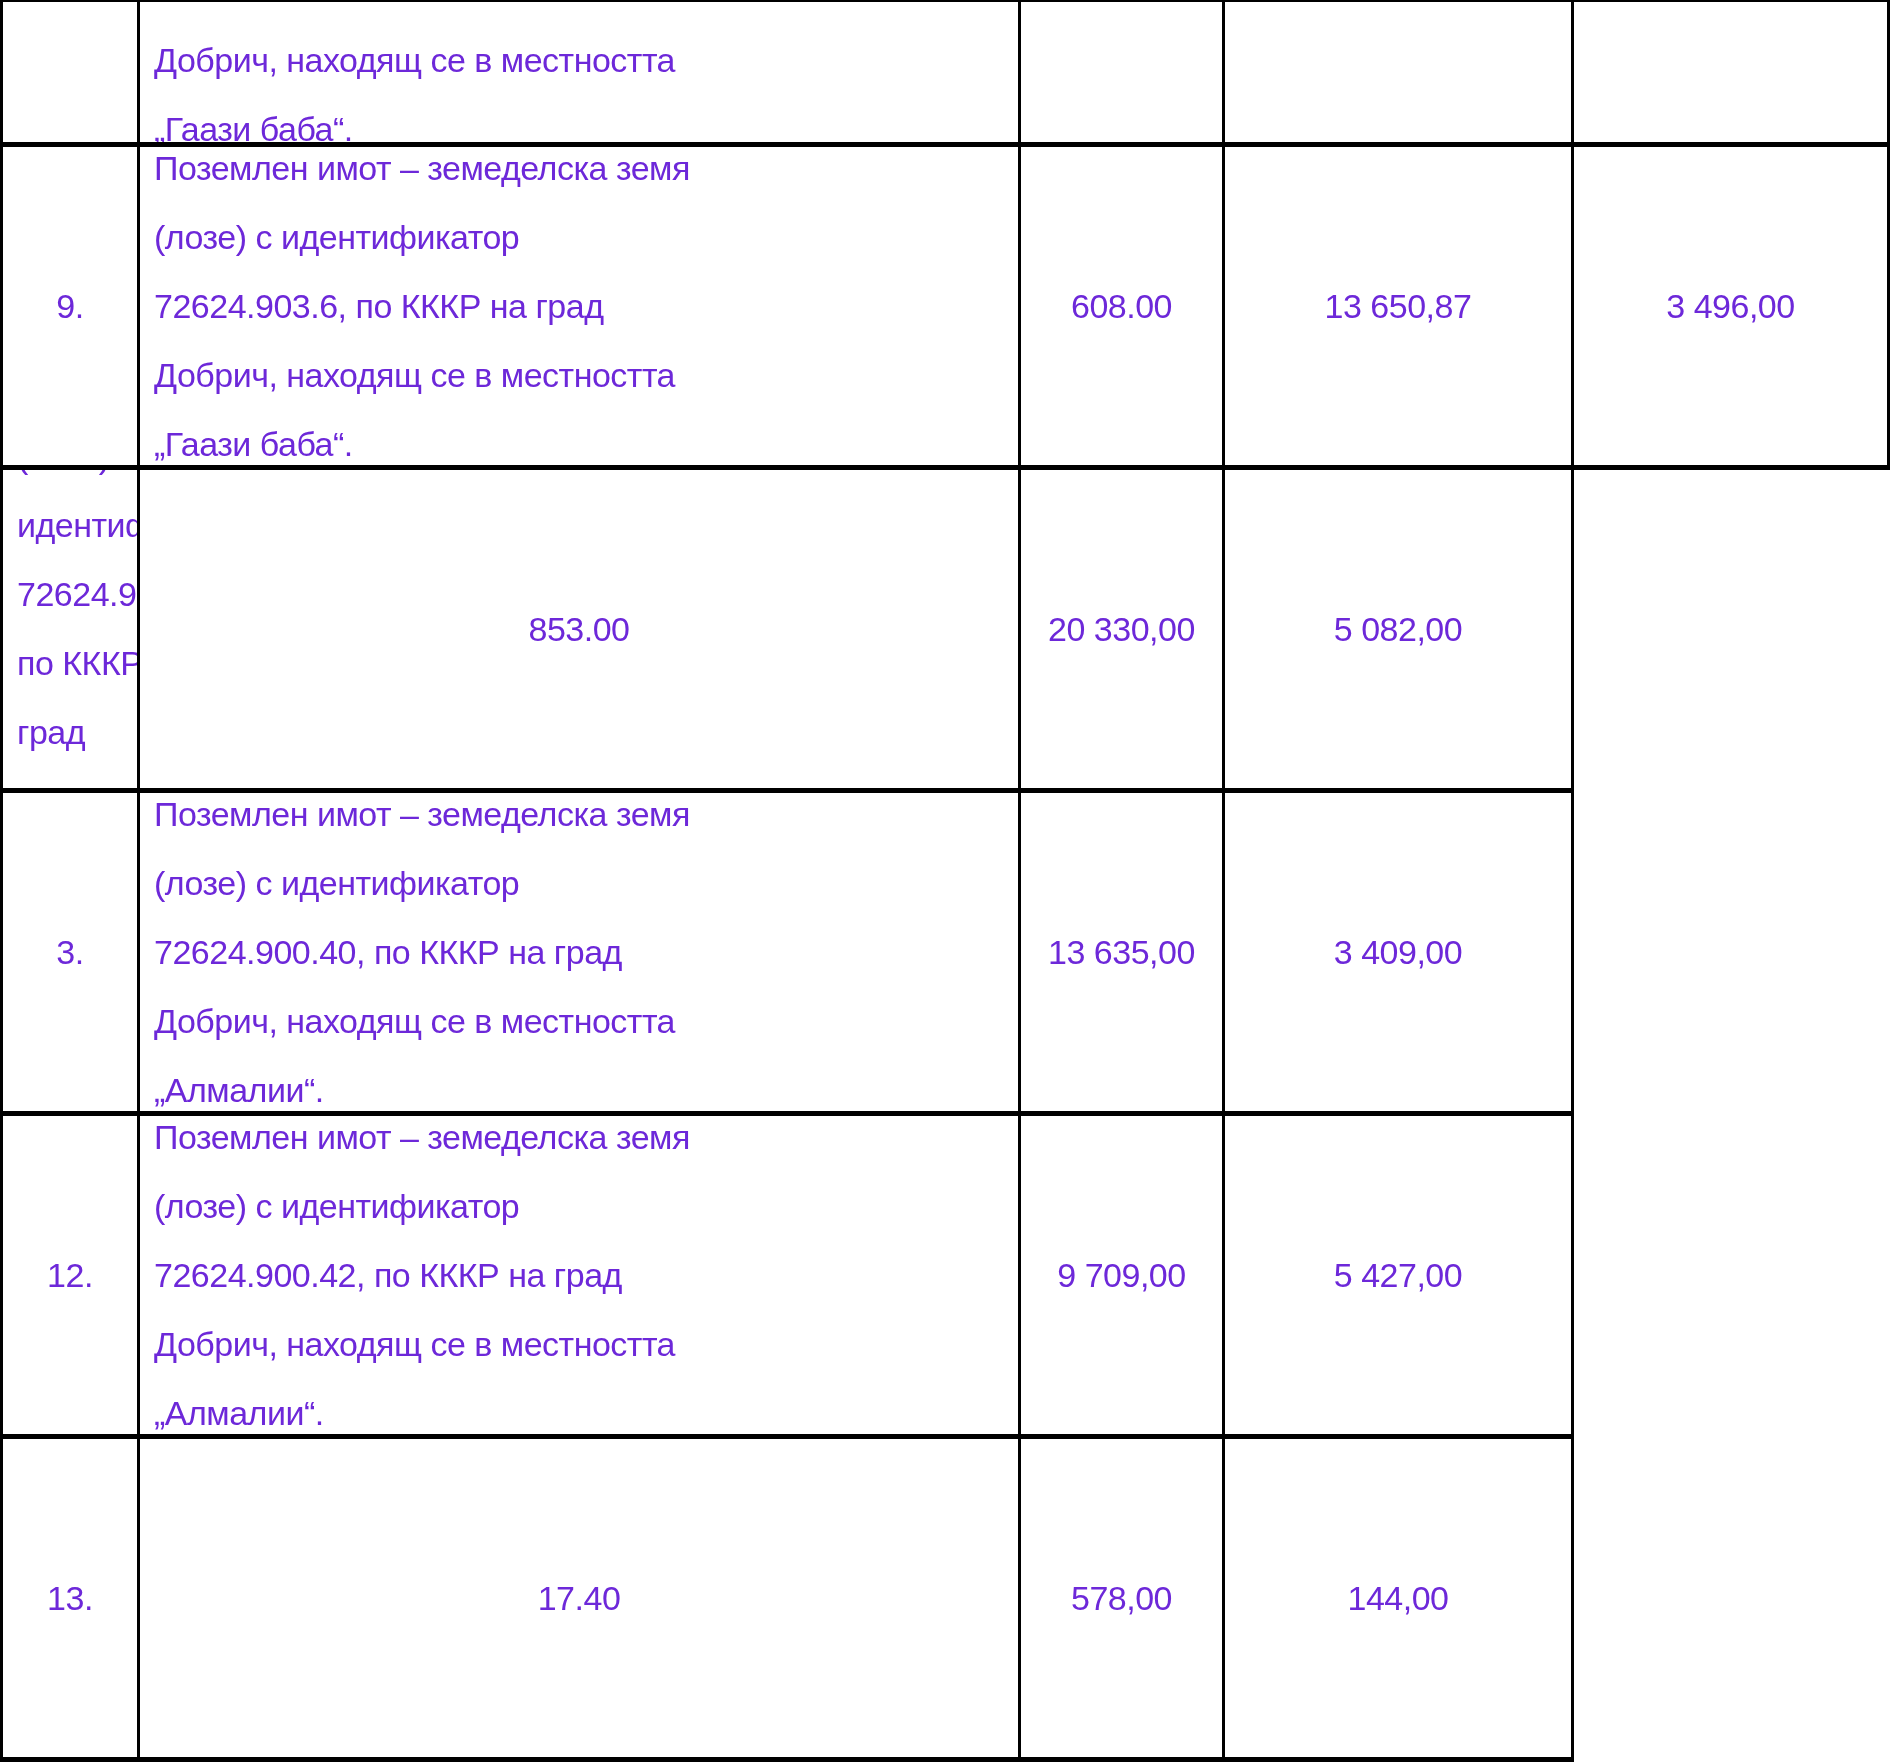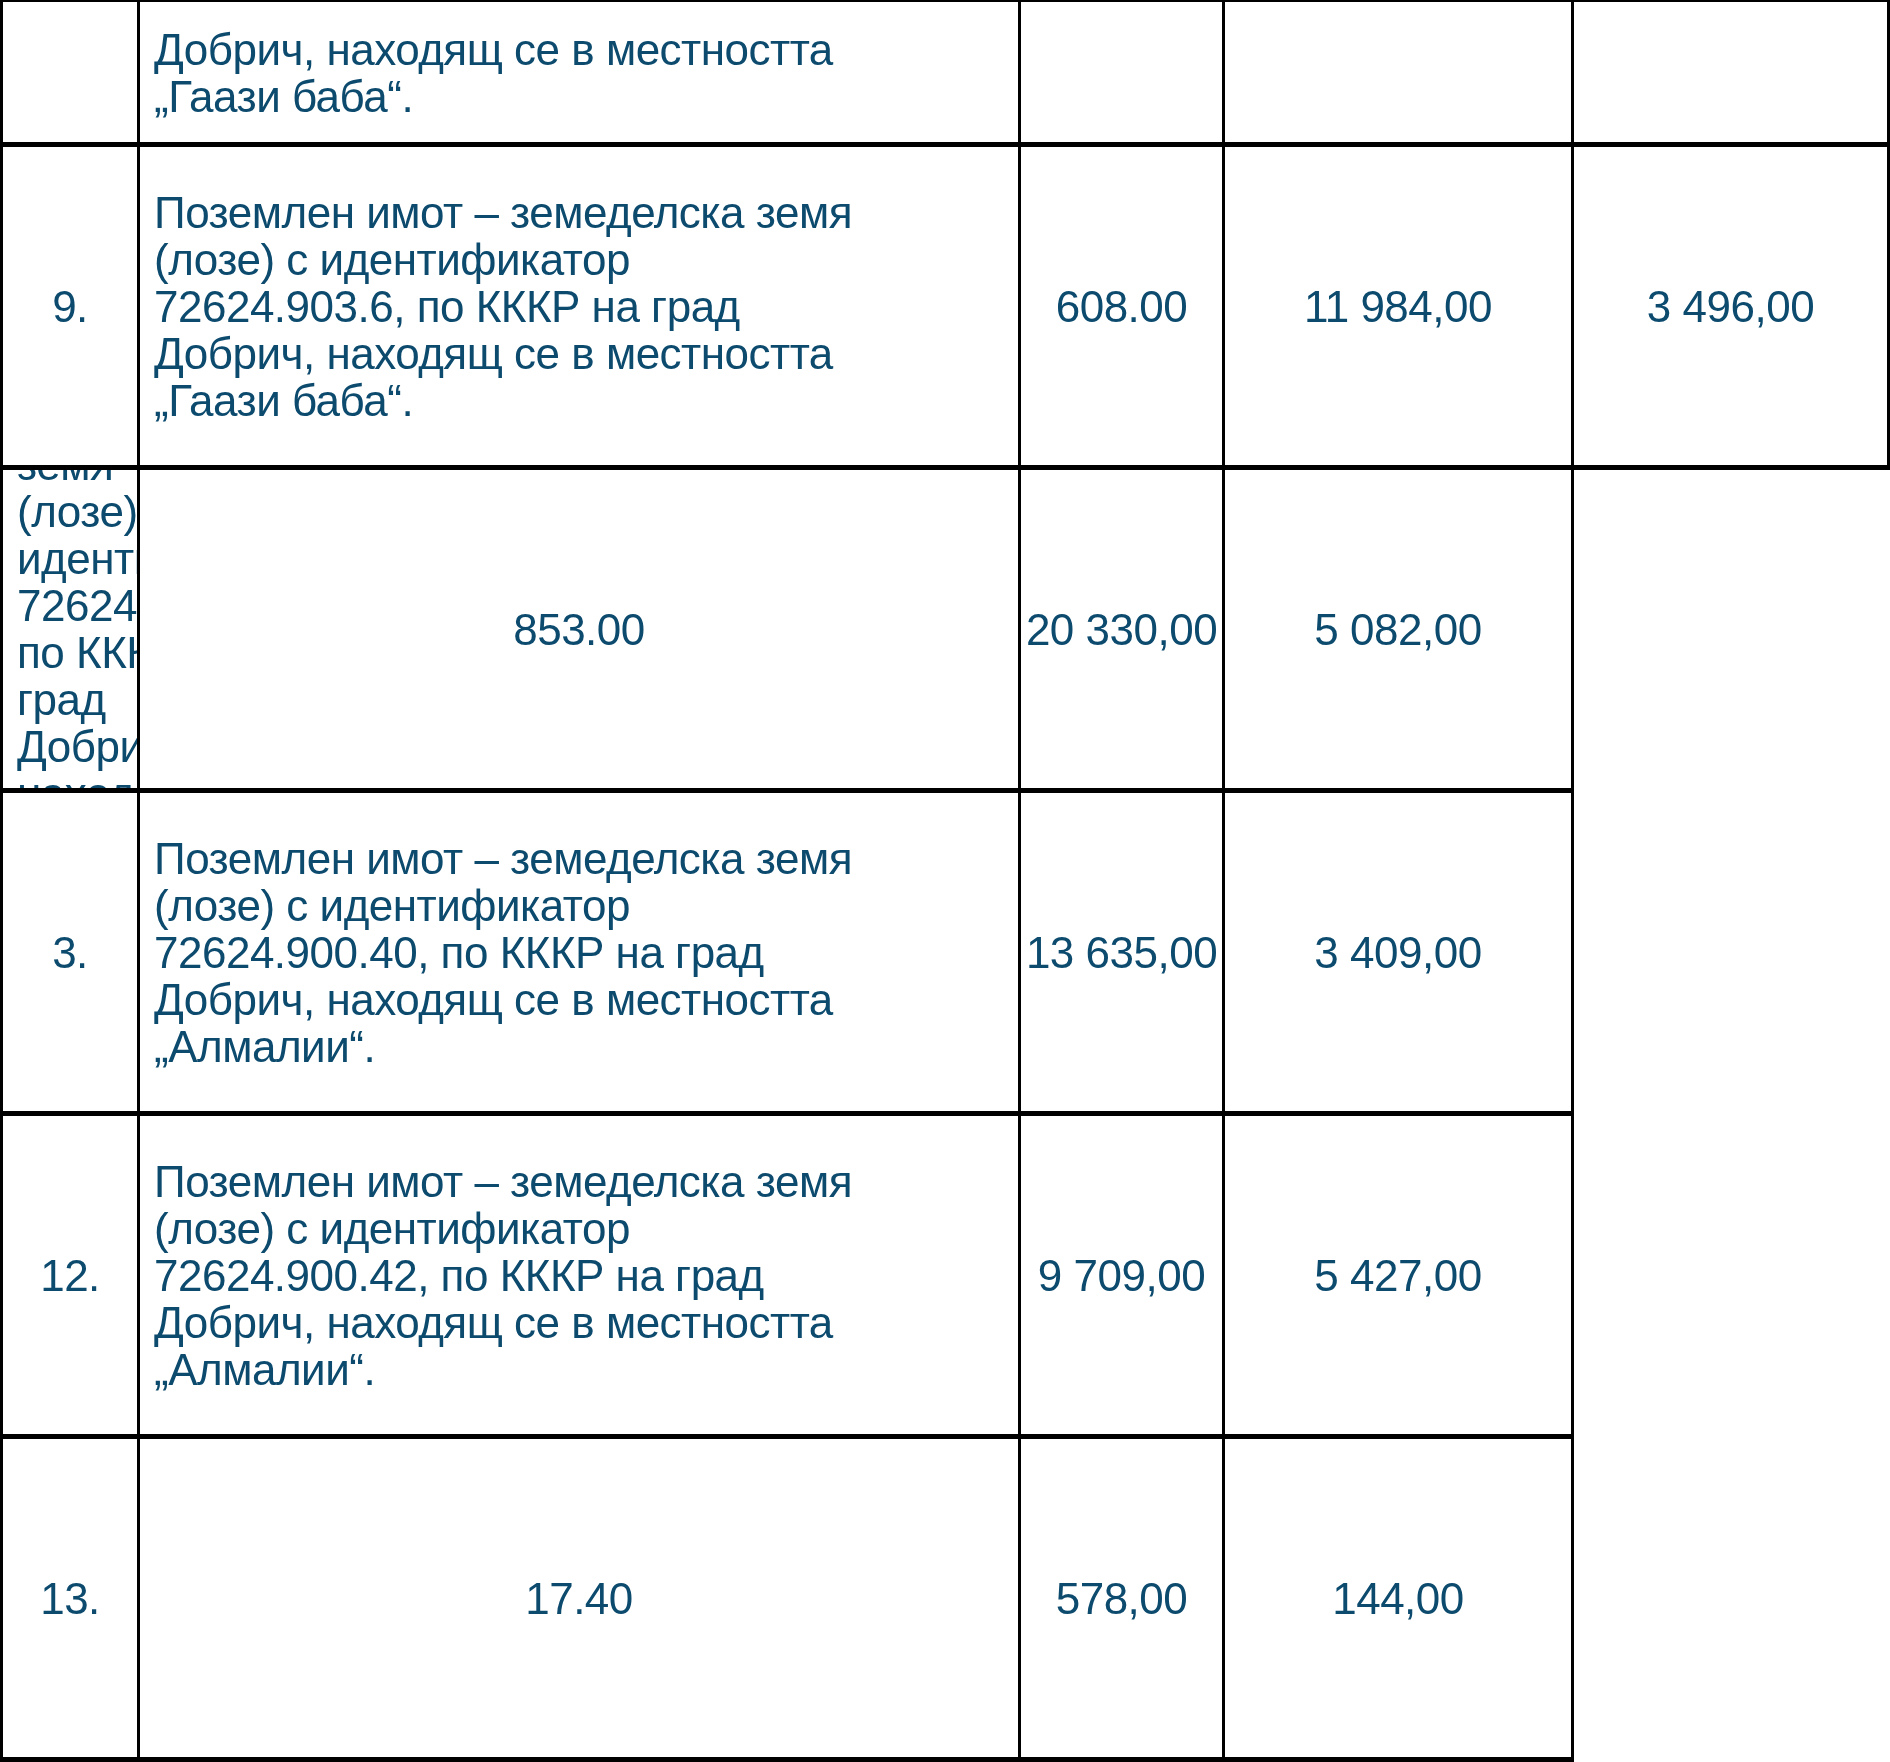--- a/index.html
+++ b/index.html
@@ -29,23 +29,23 @@
     box-sizing: border-box;
   }
   .row-partial { height: 145px; }
   .row-full   { height: 323px; }
   .cell {
     box-sizing: border-box;
     border-right: 3px solid #000000;
     border-bottom: 5px solid #000000;
     display: flex;
     align-items: center;
-    color: #0c4a6e;
-    font-size: 44px;
-    line-height: 47px;
+    color: #6d28d9;
+    font-size: 34px;
+    line-height: 69px;
     letter-spacing: -0.5px;
     overflow: hidden;
   }
   .num {
     justify-content: center;
     text-align: center;
   }
   .desc {
     justify-content: flex-start;
     text-align: left;
@@ -77,21 +77,21 @@
         <div class="cell val"></div>
       </div>
       <div class="row row-full">
         <div class="cell num">9.</div>
         <div class="cell desc">Поземлен имот – земеделска земя
 (лозе) с идентификатор
 72624.903.6, по КККР на град
 Добрич, находящ се в местността
 „Гаази баба“.</div>
         <div class="cell val">608.00</div>
-        <div class="cell val">11 984,00</div>
+        <div class="cell val">13 650,87</div>
         <div class="cell val">3 496,00</div>
       </div>
       <div class="row row-full">
         <div class="cell desc">Поземлен имот – земеделска земя
 (лозе) с идентификатор
 72624.902.122, по КККР на град
 Добрич, находящ се в местността
 „Гаази баба“.</div>
         <div class="cell val">853.00</div>
         <div class="cell val">20 330,00</div>

